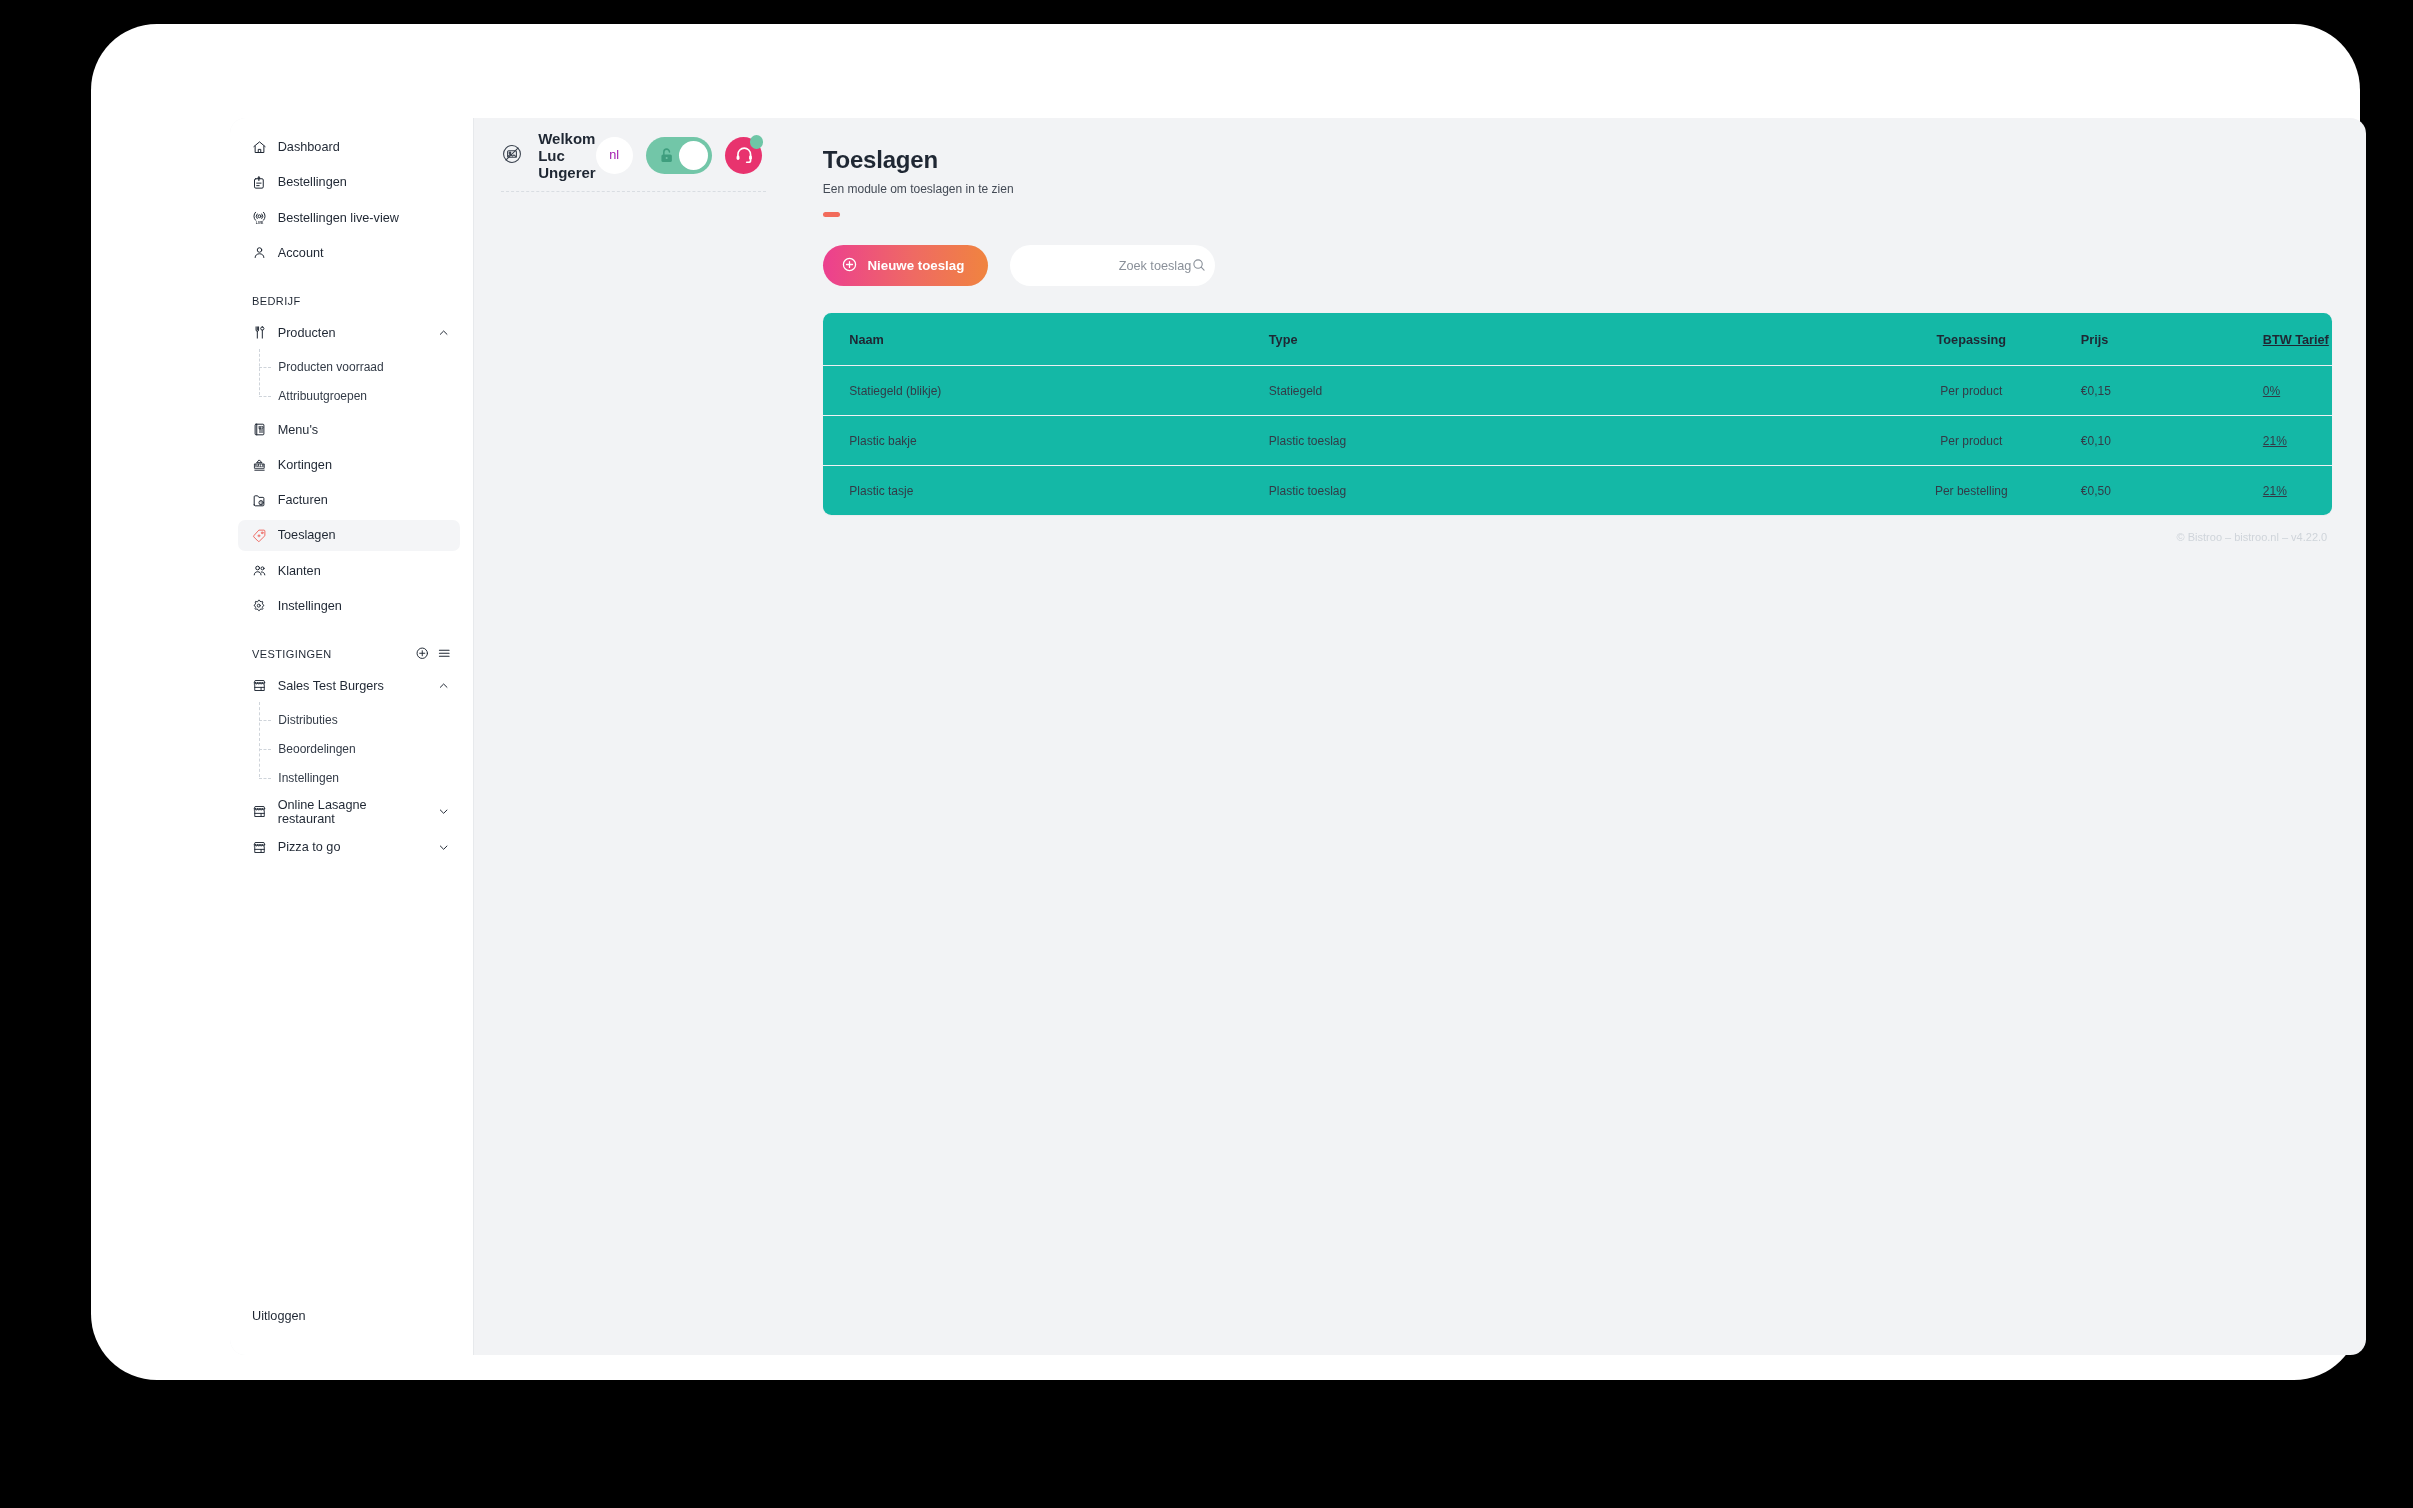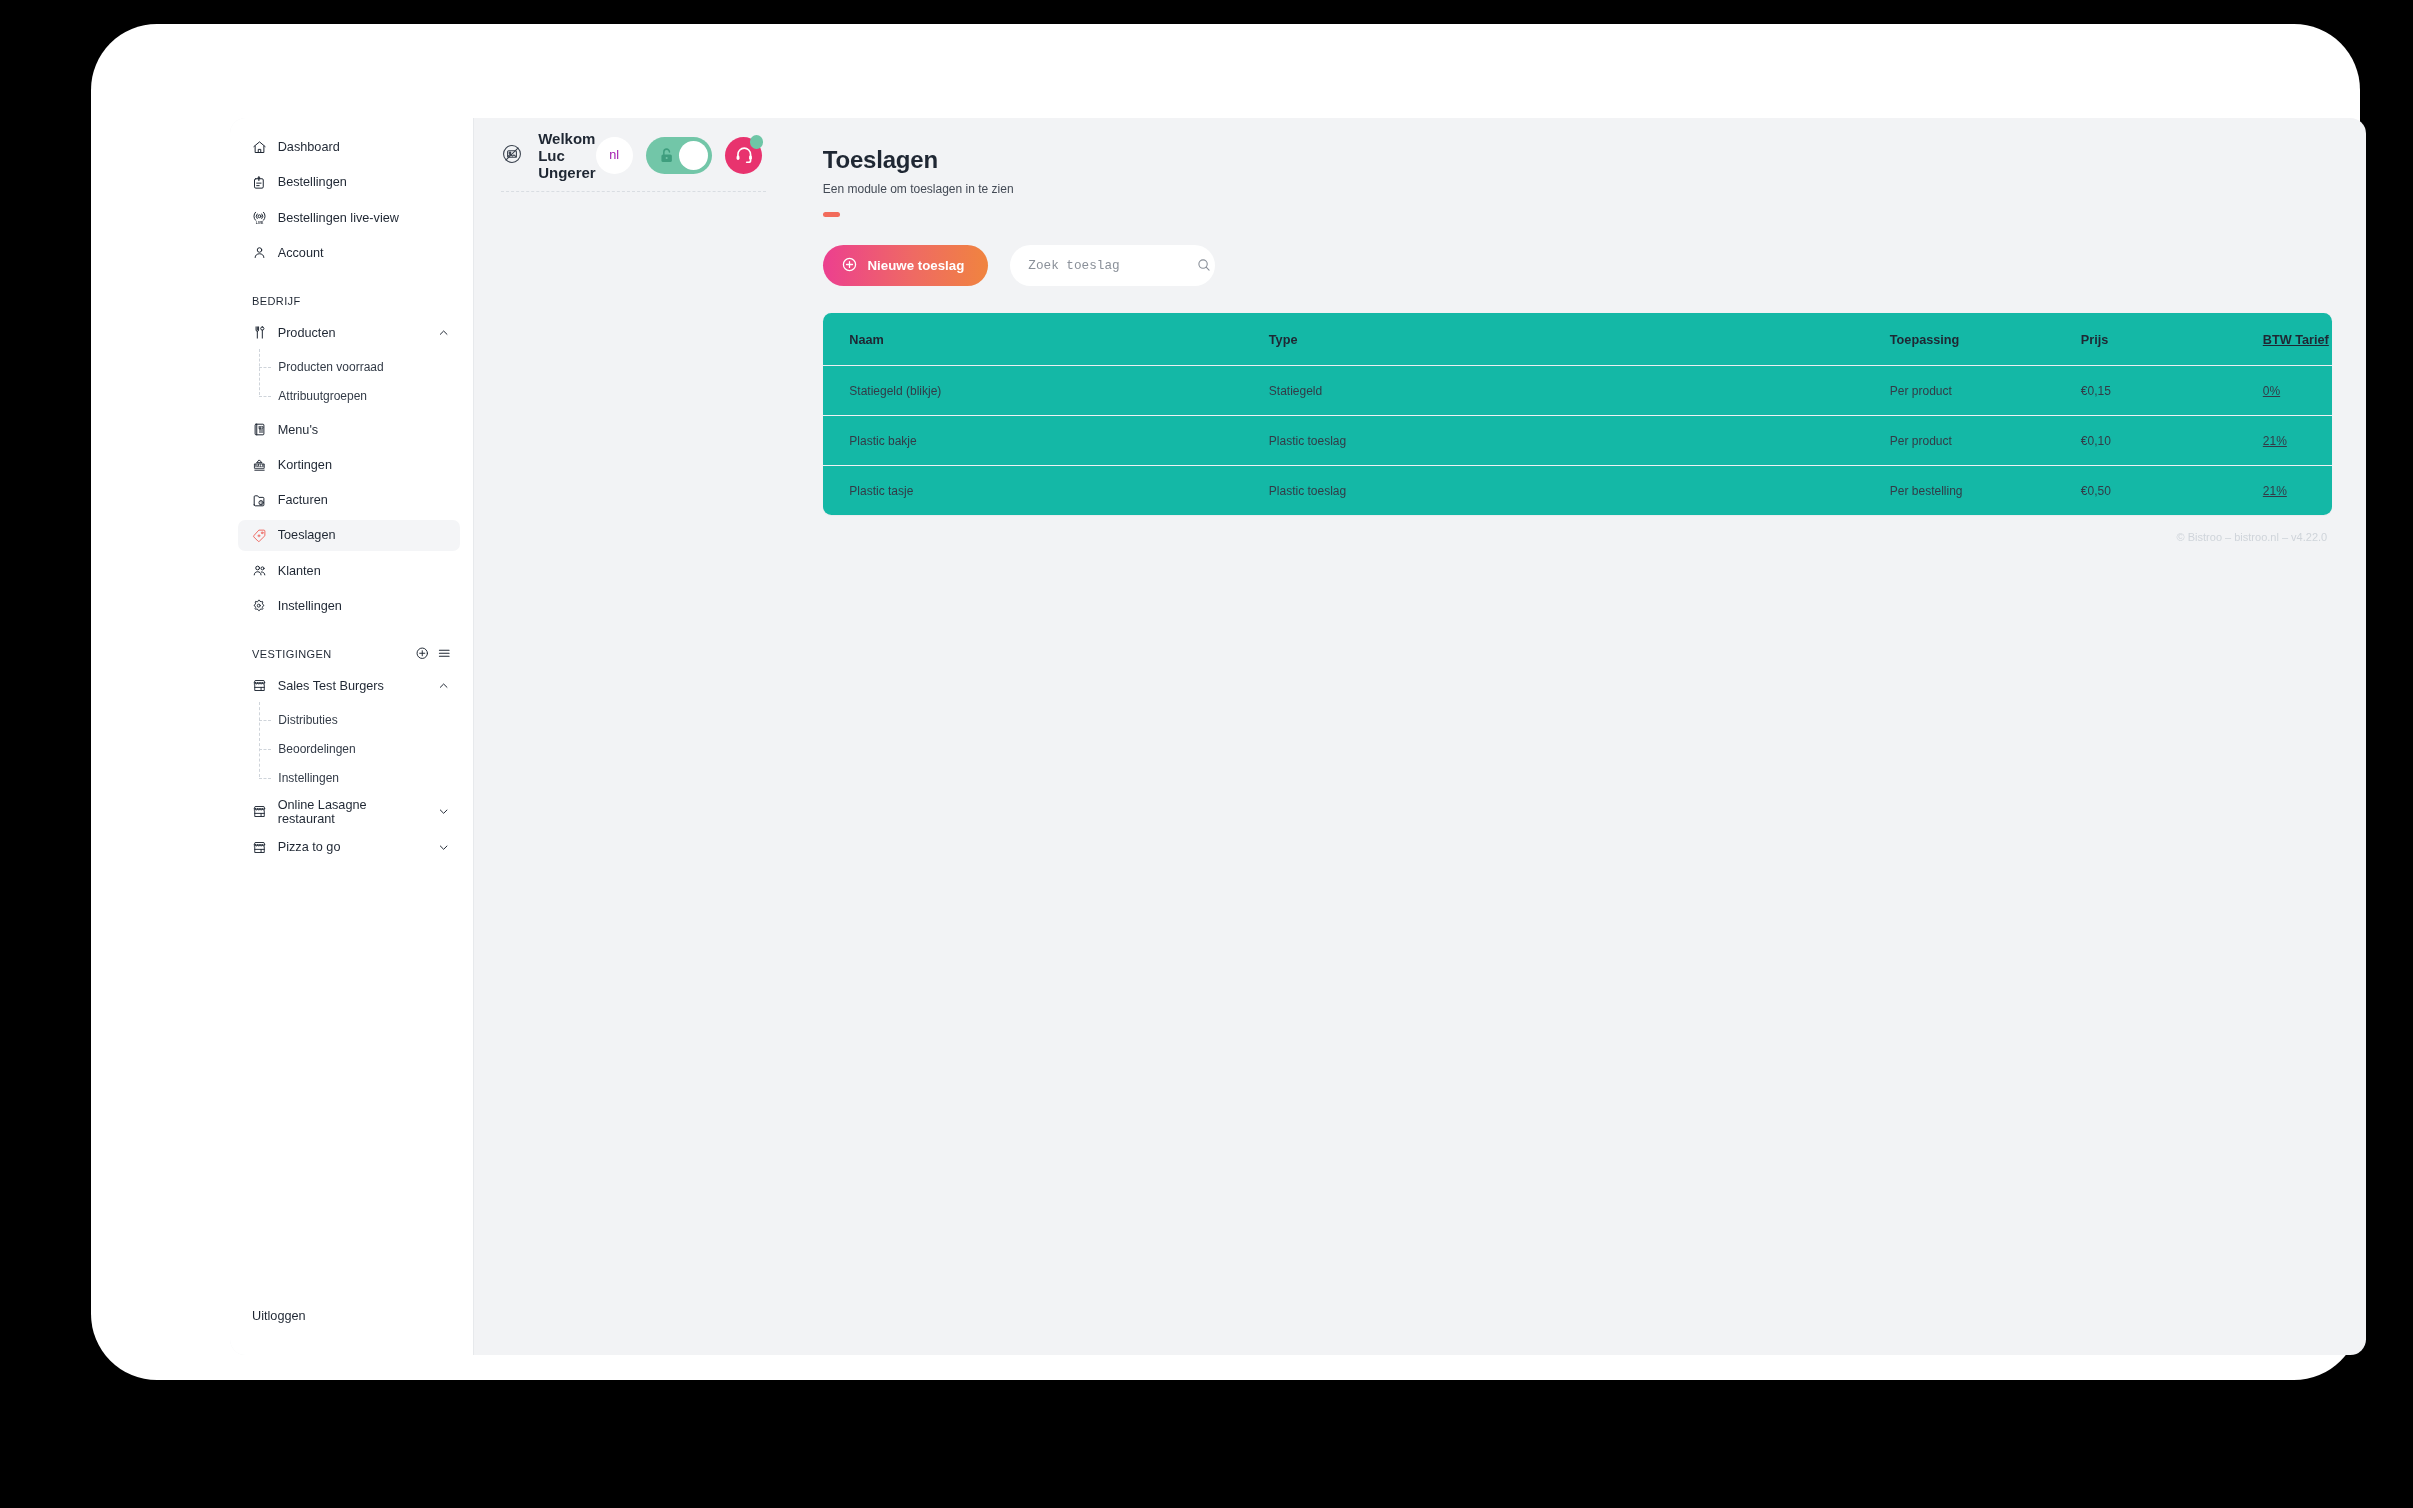--- a/index.html
+++ b/index.html
@@ -199,21 +199,22 @@
     background: #ffffff;
     border-radius: 20.5px;
     display: flex; align-items: center;
     padding: 0 15.7px 0 18px;
     cursor: text;
   }
   .search-box input {
     flex: 1 1 auto; border: none; outline: none;
     font-size: 12.7px; color: #ef4444;
     background: transparent;
-    font-family: Liberation Mono, monospace;
+    font-family: Liberation Sans, sans-serif;
+    text-align: right;
   }
   .search-box input::placeholder { color: #8a9099; }
 
   .table-card {
     margin-top: 26.5px;
     background: #14b8a6;
     border-radius: 8.4px;
     overflow: hidden;
     box-shadow: 0 0.6px 1.2px rgba(16,24,40,.04);
   }
@@ -225,21 +226,21 @@
     border-bottom: 0.6px solid #eceef1;
   }
   tbody td {
     font-size: 12px; color: #333b47;
     padding: 17.5px 0;
     border-bottom: 0.6px solid #eff1f3;
   }
   tbody tr:last-child td { border-bottom: none; }
   .col-naam   { width: 446px; padding-left: 26.5px !important; }
   .col-type   { width: 621px; }
-  .col-toep   { width: 163px; text-align: left; }
+  .col-toep   { width: 163px; text-align: center; }
   .col-prijs  { width: 199px; padding-left: 28px !important; }
   .col-btw    { width: auto;  padding-left: 11px !important; text-decoration: underline; }
 
   .footer-note {
     text-align: right;
     font-size: 11px;
     color: #cfd4da;
     padding: 15.7px 4.8px 0 0;
   }
 </style>

